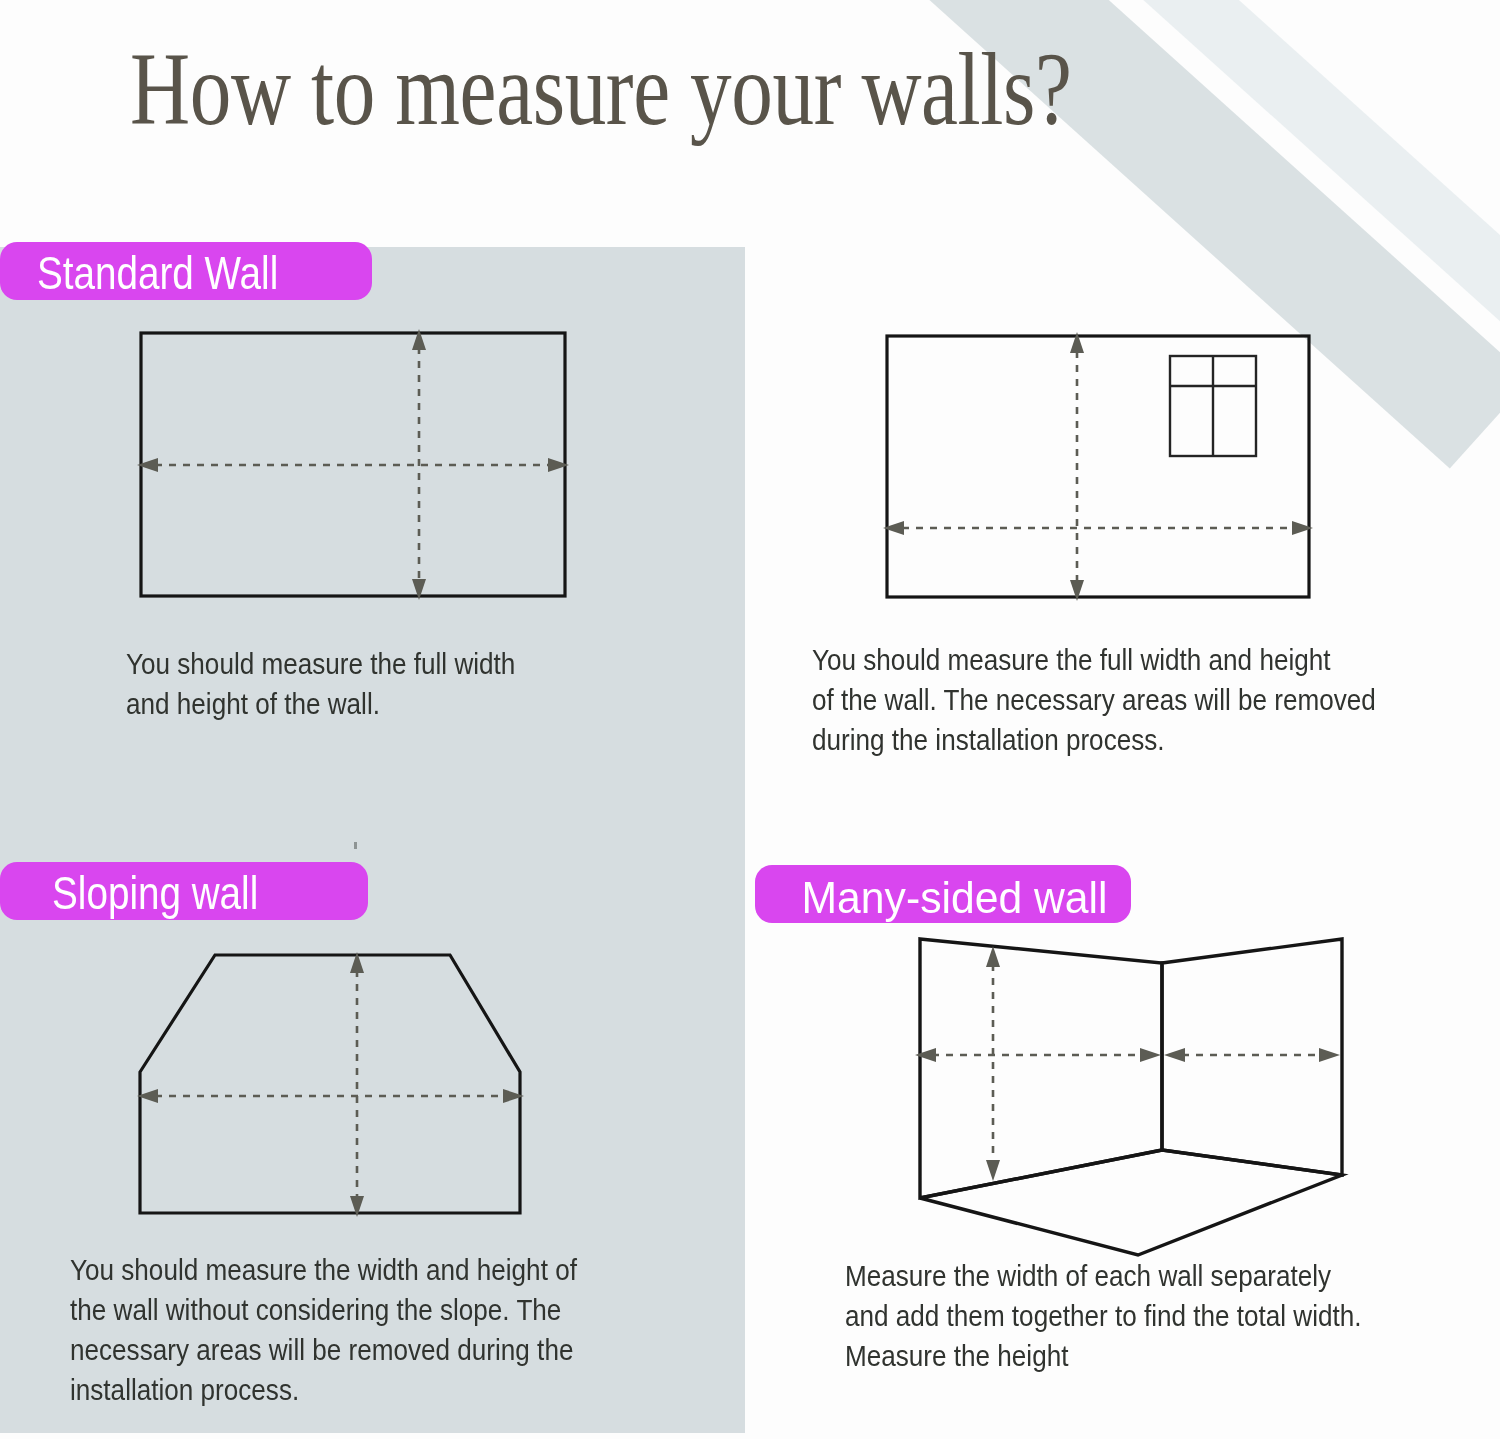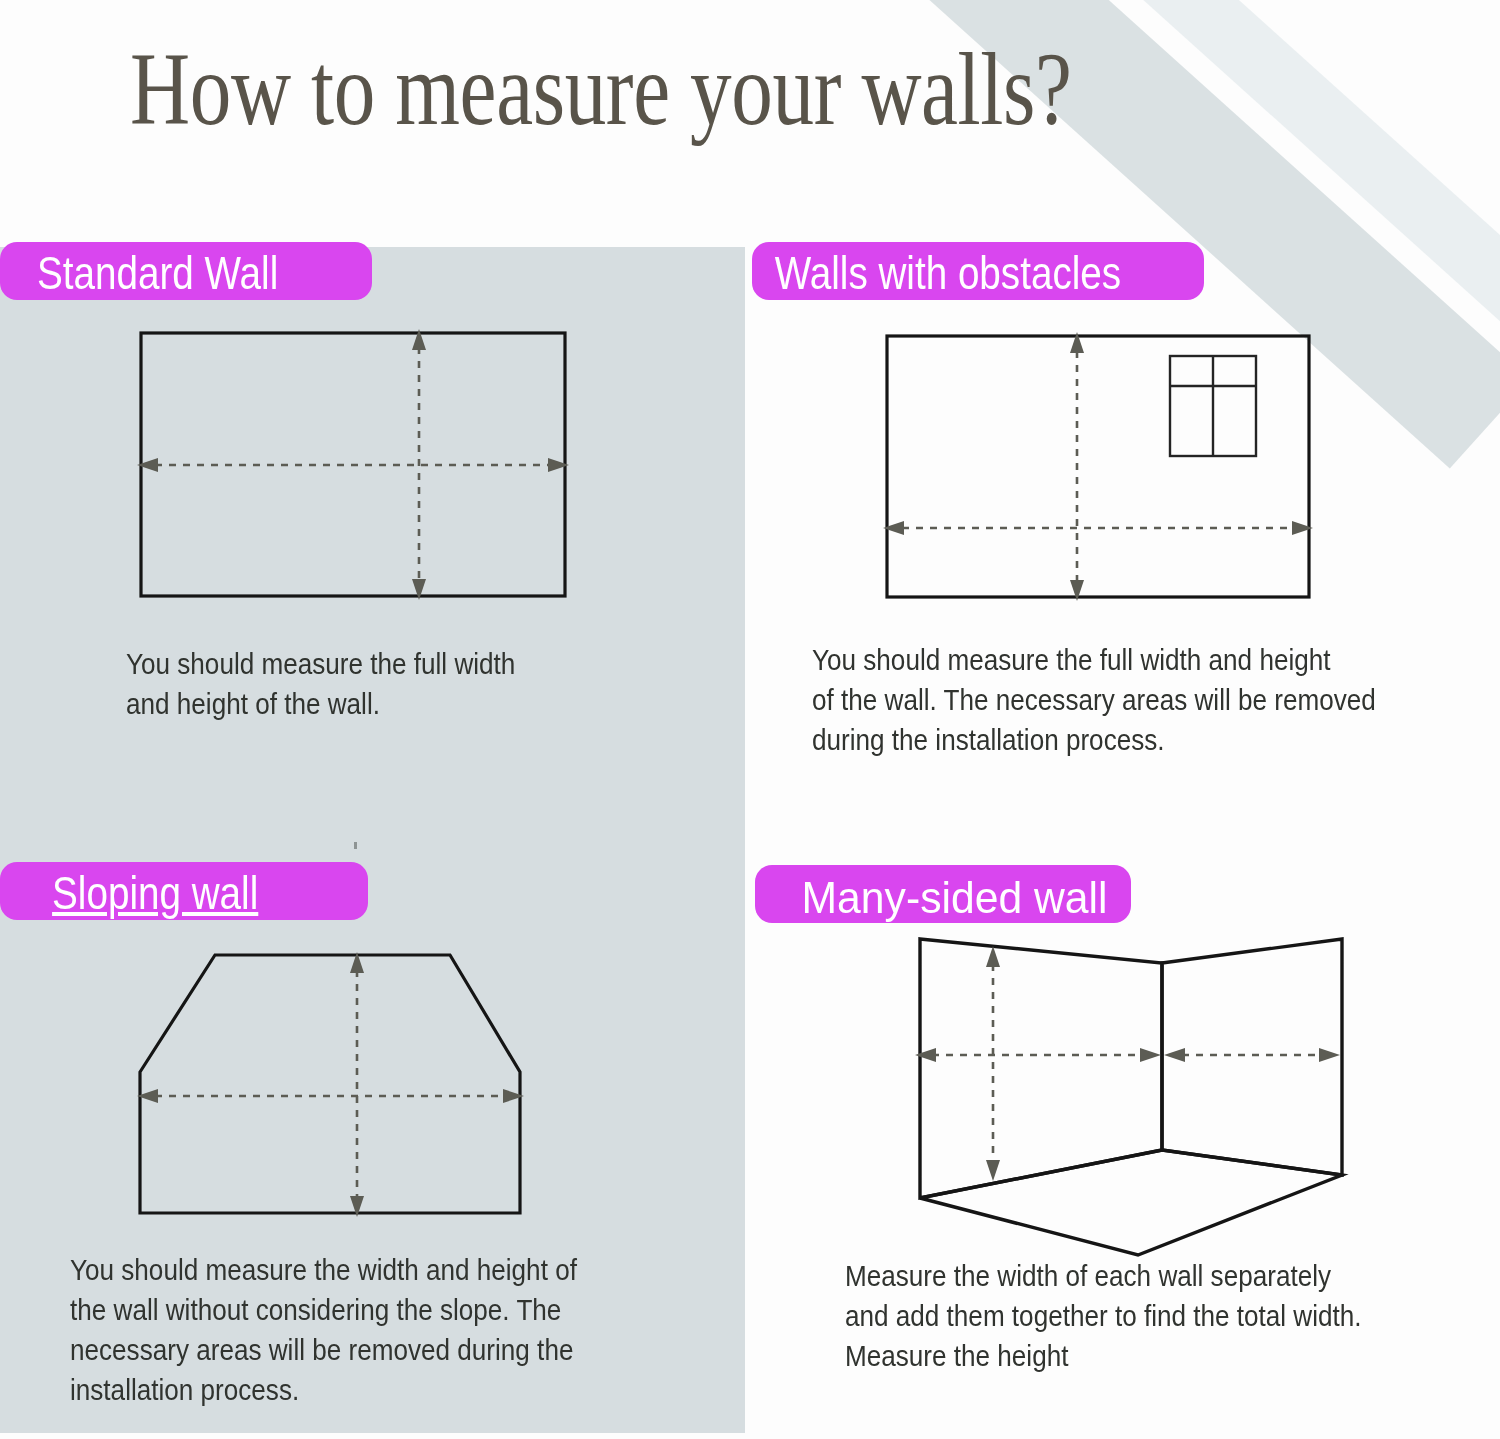--- a/index.html
+++ b/index.html
@@ -76,21 +76,21 @@
     white-space: nowrap;
     display: block;
     transform-origin: left center;
   }
   #hdr-standard { left: 0; top: 242px; width: 372px; height: 58px; }
   #hdr-standard span { font-size: 46px; padding-left: 44px; transform: scaleX(0.84); }
 
   #hdr-obstacles { left: 752px; top: 242px; width: 452px; height: 58px; }
   #hdr-obstacles span { font-size: 46px; padding-left: 27px; transform: scaleX(0.84); }
 
-  #hdr-sloping { left: 0; top: 862px; width: 368px; height: 58px; text-decoration: underline; }
+  #hdr-sloping { left: 0; top: 862px; width: 368px; height: 58px; }
   #hdr-sloping span { font-size: 46px; padding-left: 62px; transform: scaleX(0.84); }
 
   #hdr-manysided { left: 755px; top: 865px; width: 376px; height: 58px; }
   #hdr-manysided span { font-size: 44px; padding-left: 48px; transform: scaleX(0.97); }
 
   
   .caption {
     position: absolute;
     color: #30332f;
     font-family: "Liberation Sans", sans-serif;
@@ -159,23 +159,20 @@
     <g>
       <line class="dim-line" x1="45" y1="155" x2="441" y2="155"></line>
       <polygon class="dim-head" points="27,155 48,148 48,162"></polygon>
       <polygon class="dim-head" points="459,155 438,148 438,162"></polygon>
     </g>
   </svg>
 
   <div class="caption" id="cap-standard">You should measure the full width
  and height of the wall.</div>
 
-  <div class="sec-header" id="hdr-obstacles">
-    <span>Walls with obstacles</span>
-  </div>
 
   <svg class="diagram" id="dia-obstacles" viewBox="0 0 510 310">
     <rect class="wall-outline" x="37" y="26" width="422" height="261"></rect>
 
     <g>
       <rect class="window-frame" x="320" y="46" width="86" height="100"></rect>
       <line class="window-frame" x1="363" y1="46" x2="363" y2="146"></line>
       <line class="window-frame" x1="320" y1="76" x2="406" y2="76"></line>
     </g>
 

